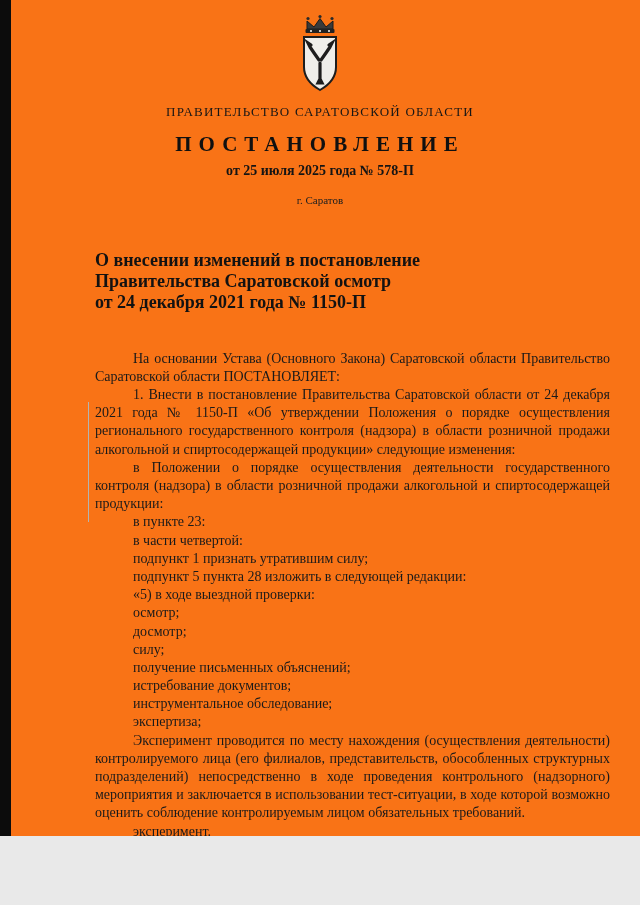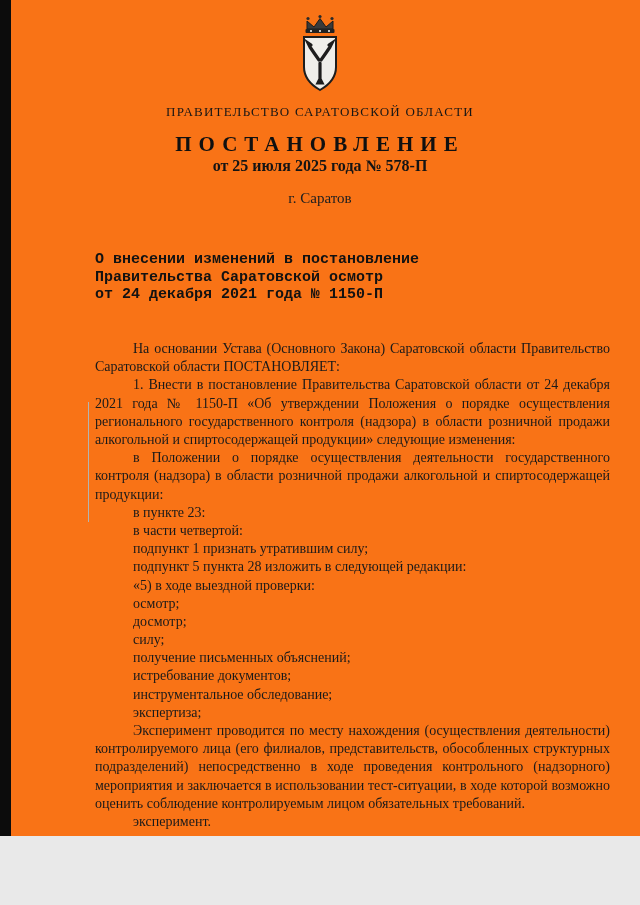--- a/index.html
+++ b/index.html
@@ -49,38 +49,37 @@
     color: #161616;
   }
   .doc-type {
     margin-top: 12px;
     font-size: 21px;
     font-weight: bold;
     letter-spacing: 7px;
     color: #101010;
   }
   .date-line {
-    margin-top: 0;
-    font-size: 16px;
+    margin-top: 6px;
+    font-size: 14px;
     font-weight: bold;
     color: #141414;
   }
   .city {
     margin-top: 15px;
-    font-size: 15px;
+    font-size: 11px;
     color: #202020;
   }
 
   .title {
     margin: 44px 30px 0 95px;
-    font-size: 15px;
+    font-size: 18px;
     font-weight: bold;
     line-height: 1.18;
     color: #121212;
-    font-family: Liberation Mono, monospace;
   }
 
   .body-text {
     margin: 36px 30px 0 95px;
     font-size: 14px;
     line-height: 1.3;
     text-align: justify;
     color: #1a1a1a;
   }
   .body-text p {

